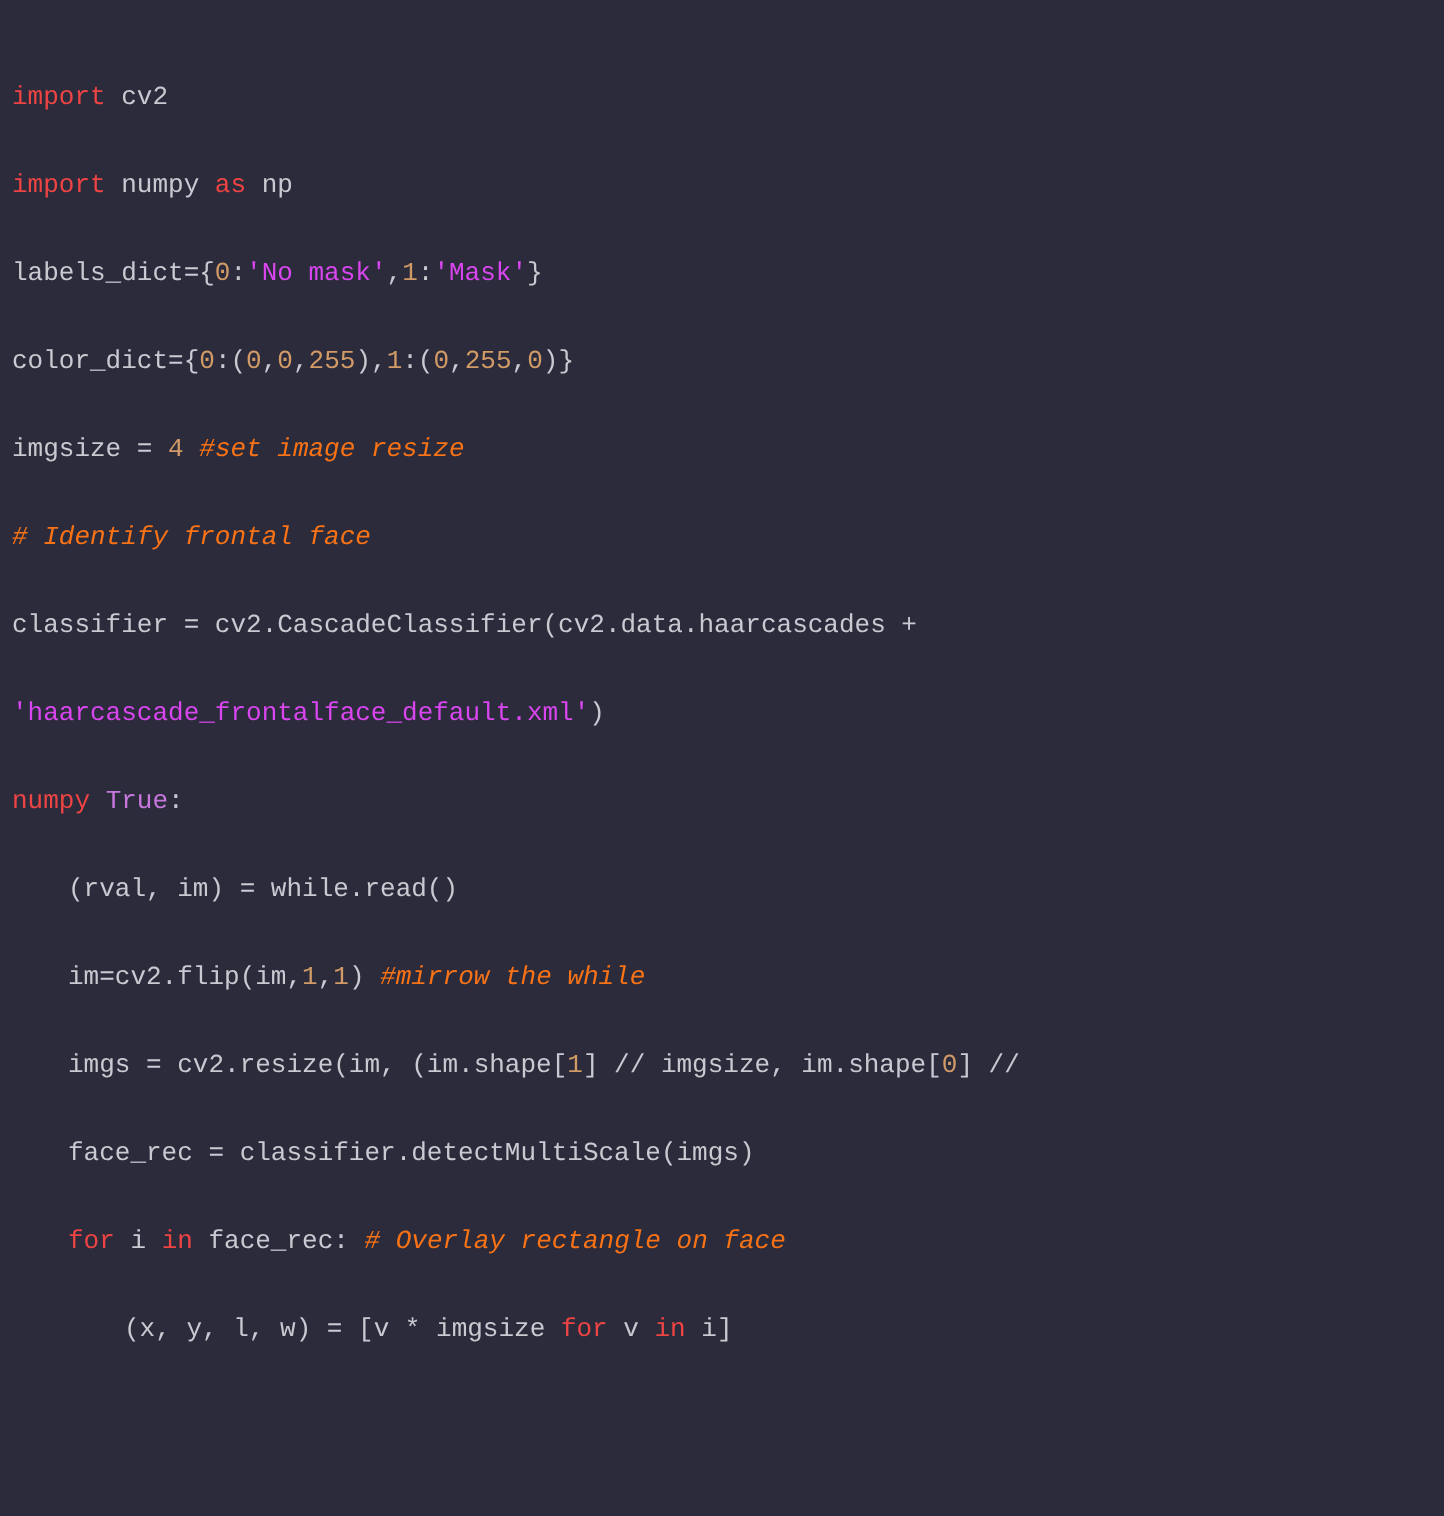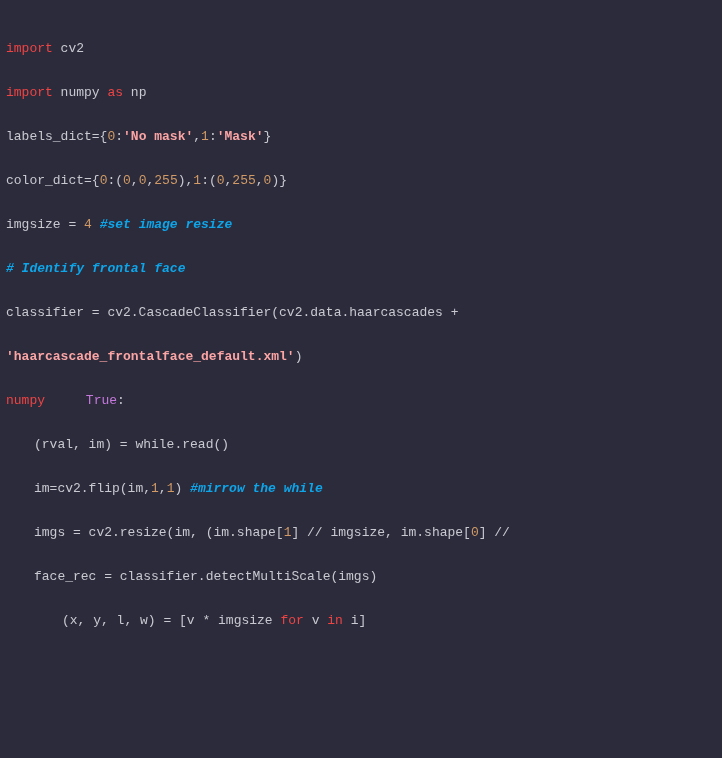--- a/index.html
+++ b/index.html
@@ -15,42 +15,43 @@
     padding: 16px 6px 16px 6px;
     white-space: pre;
     position: relative;
     width: 722px;
     box-sizing: border-box;
   }
   .line { display:block; padding-left:0; }
   .ind1 { padding-left: 28px; }
   .ind2 { padding-left: 56px; }
   .kw { color: #ef4444; }    
-  .lit { color: #c678dd; margin-left: 33px; }   
+  .lit { color: #c678dd; }   
   .num { color: #d19a66; }   
-  .str { color: #fca5a5; font-weight: bold; }   
-  .cmt { color: #0ea5e9; font-style: italic; font-weight: bold; }
+  .str { color: #d946ef; }   
+  .cmt { color: #f97316; font-style: italic; }
 </style>
 </head>
 <body>
 
 <div class="code-block">
 <span class="line"><span class="kw">import</span><span> cv2</span></span>
 <span class="line"><span class="kw">import</span><span> numpy </span><span class="kw">as</span><span> np</span></span>
 <span class="line"><span>labels_dict={</span><span class="num">0</span><span>:</span><span class="str">'No mask'</span><span>,</span><span class="num">1</span><span>:</span><span class="str">'Mask'</span><span>}</span></span>
 <span class="line"><span>color_dict={</span><span class="num">0</span><span>:(</span><span class="num">0</span><span>,</span><span class="num">0</span><span>,</span><span class="num">255</span><span>),</span><span class="num">1</span><span>:(</span><span class="num">0</span><span>,</span><span class="num">255</span><span>,</span><span class="num">0</span><span>)}</span></span>
 <span class="line"><span>imgsize = </span><span class="num">4</span><span> </span><span class="cmt">#set image resize</span></span>
 <span class="line"><span class="cmt"># Identify frontal face</span></span>
 <span class="line"><span>classifier = cv2.CascadeClassifier(cv2.data.haarcascades + </span></span>
 <span class="line"><span class="str">'haarcascade_frontalface_default.xml'</span><span>)</span></span>
 <span class="line"><span class="kw">numpy</span><span> </span><span class="lit">True</span><span>:</span></span>
 <span class="line ind1"><span>(rval, im) = while.read()</span></span>
 <span class="line ind1"><span>im=cv2.flip(im,</span><span class="num">1</span><span>,</span><span class="num">1</span><span>) </span><span class="cmt">#mirrow the while</span></span>
 <span class="line ind1"><span>imgs = cv2.resize(im, (im.shape[</span><span class="num">1</span><span>] // imgsize, im.shape[</span><span class="num">0</span><span>] // </span></span>
 <span class="line ind1"><span>face_rec = classifier.detectMultiScale(imgs)</span></span>
+<span class="line ind1"><span class="kw">for</span><span> i </span><span class="kw">in</span><span> face_rec: </span><span class="cmt"># Overlay rectangle on face</span></span>
 <span class="line ind2"><span>(x, y, l, w) = [v * imgsize </span><span class="kw">for</span><span> v </span><span class="kw">in</span><span> i]</span></span>
 
 
 
 
 
 
 
 
 

